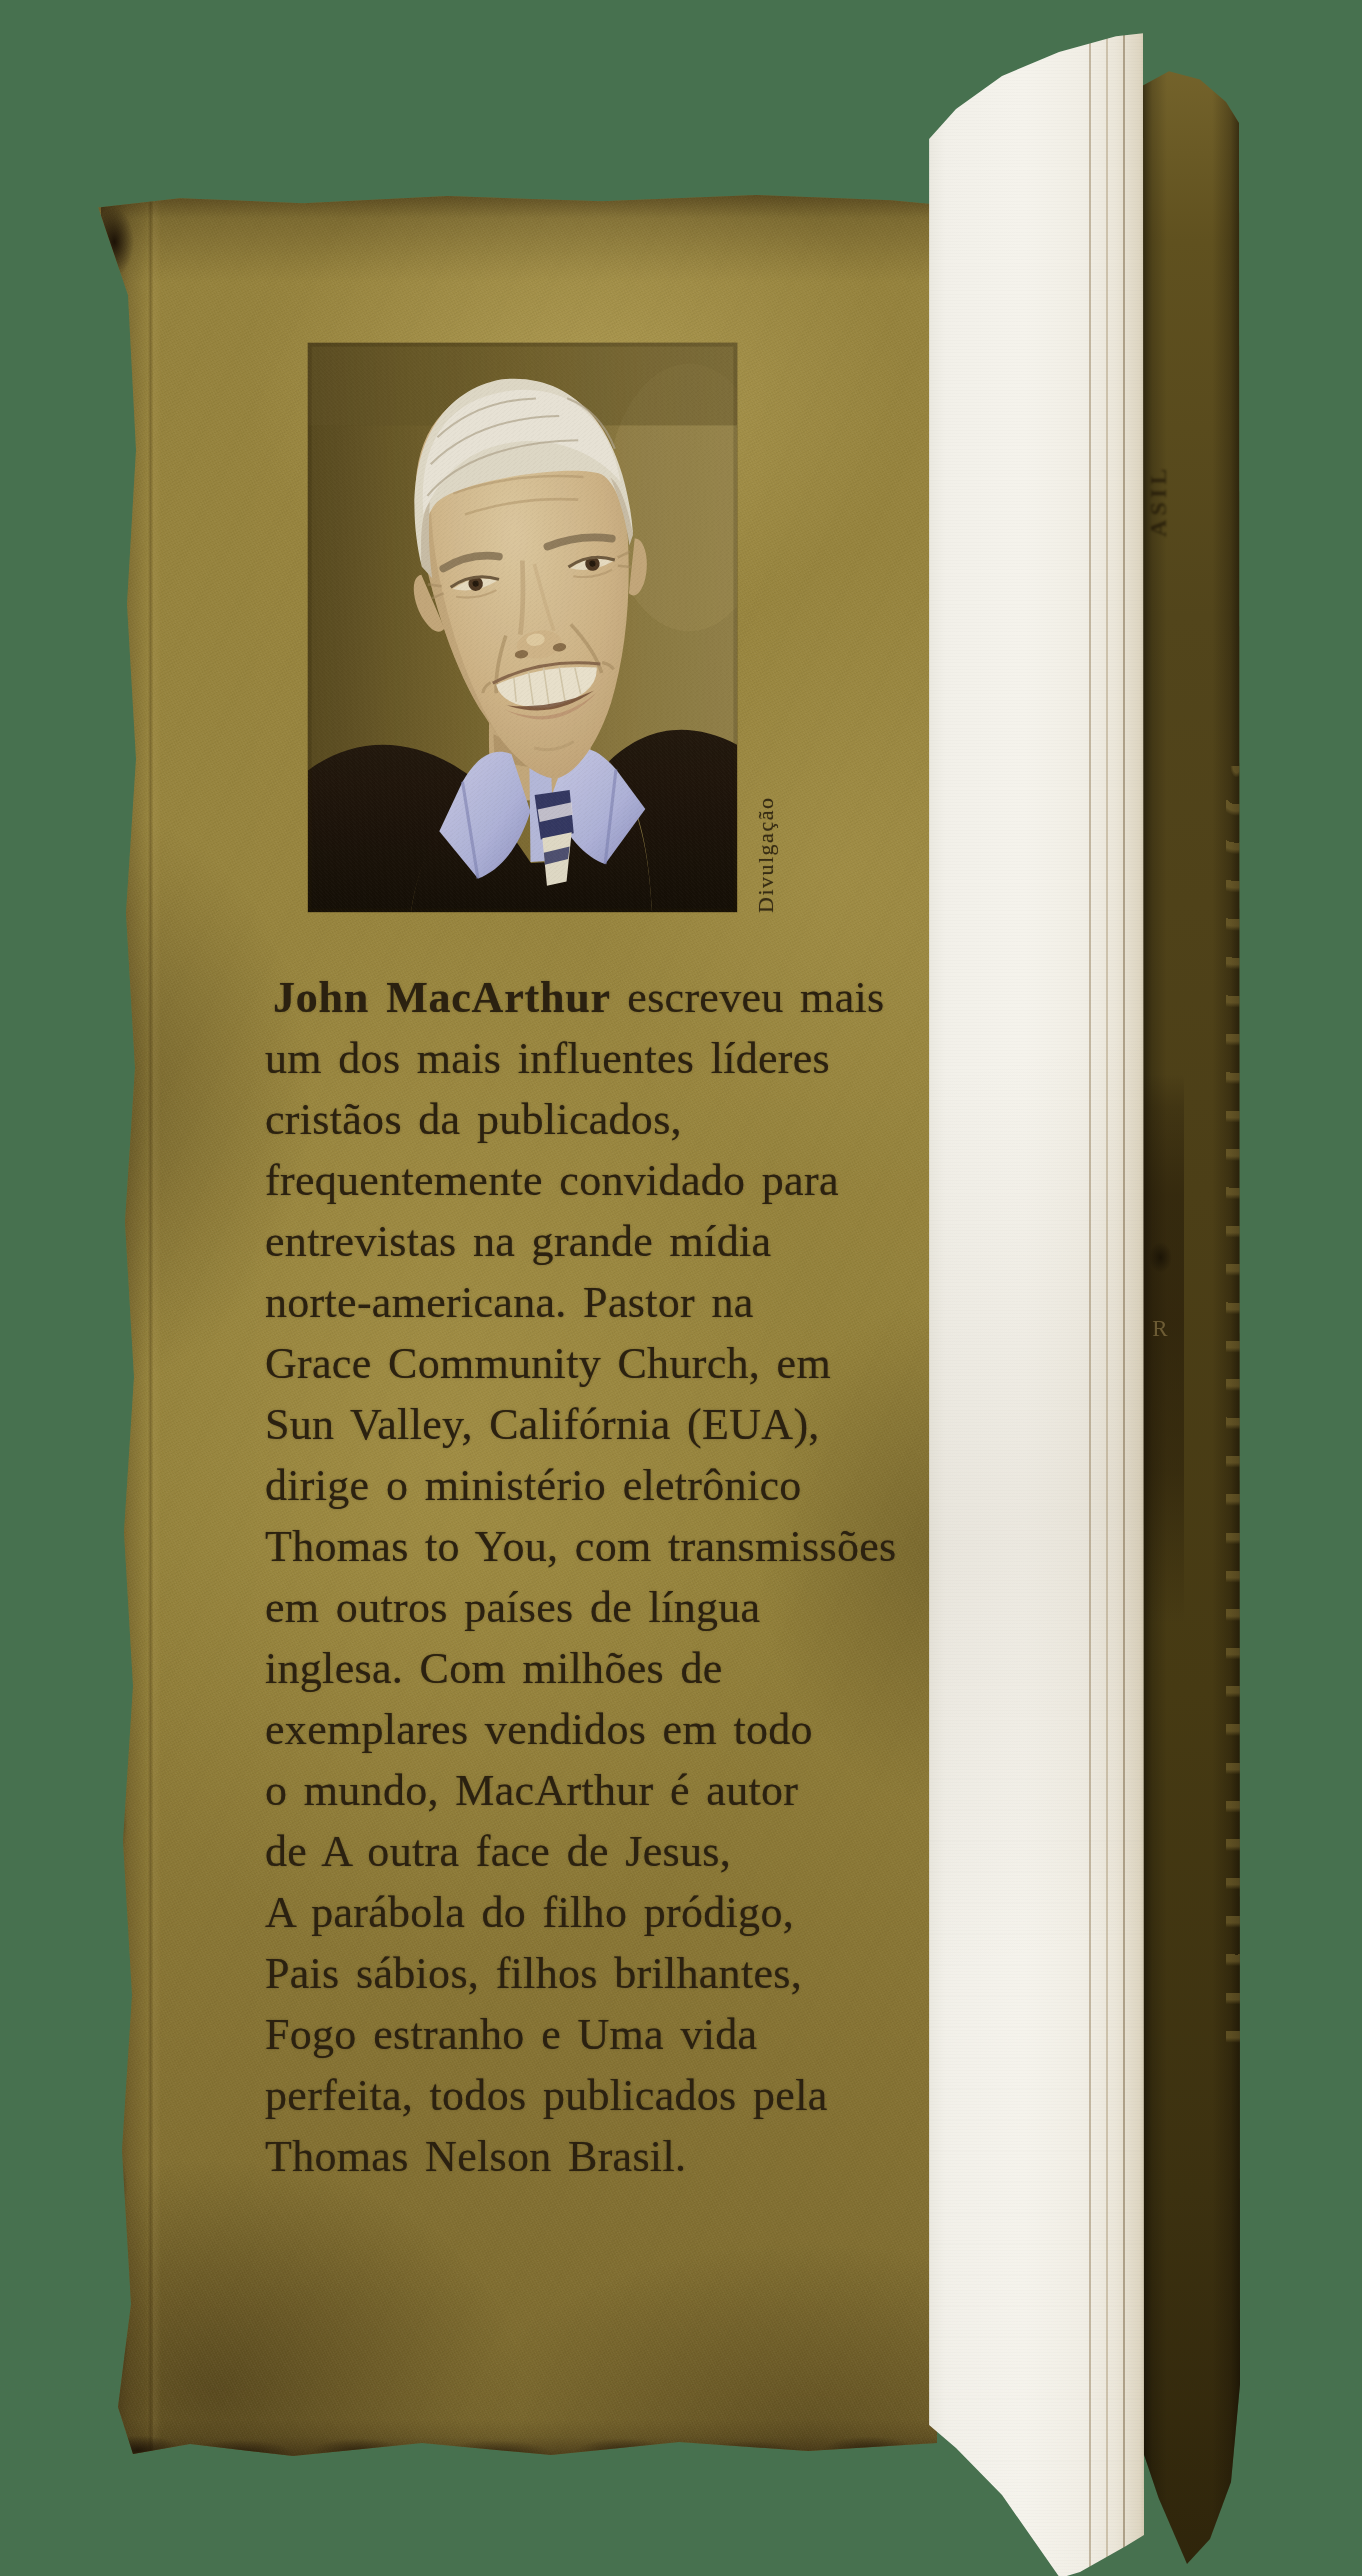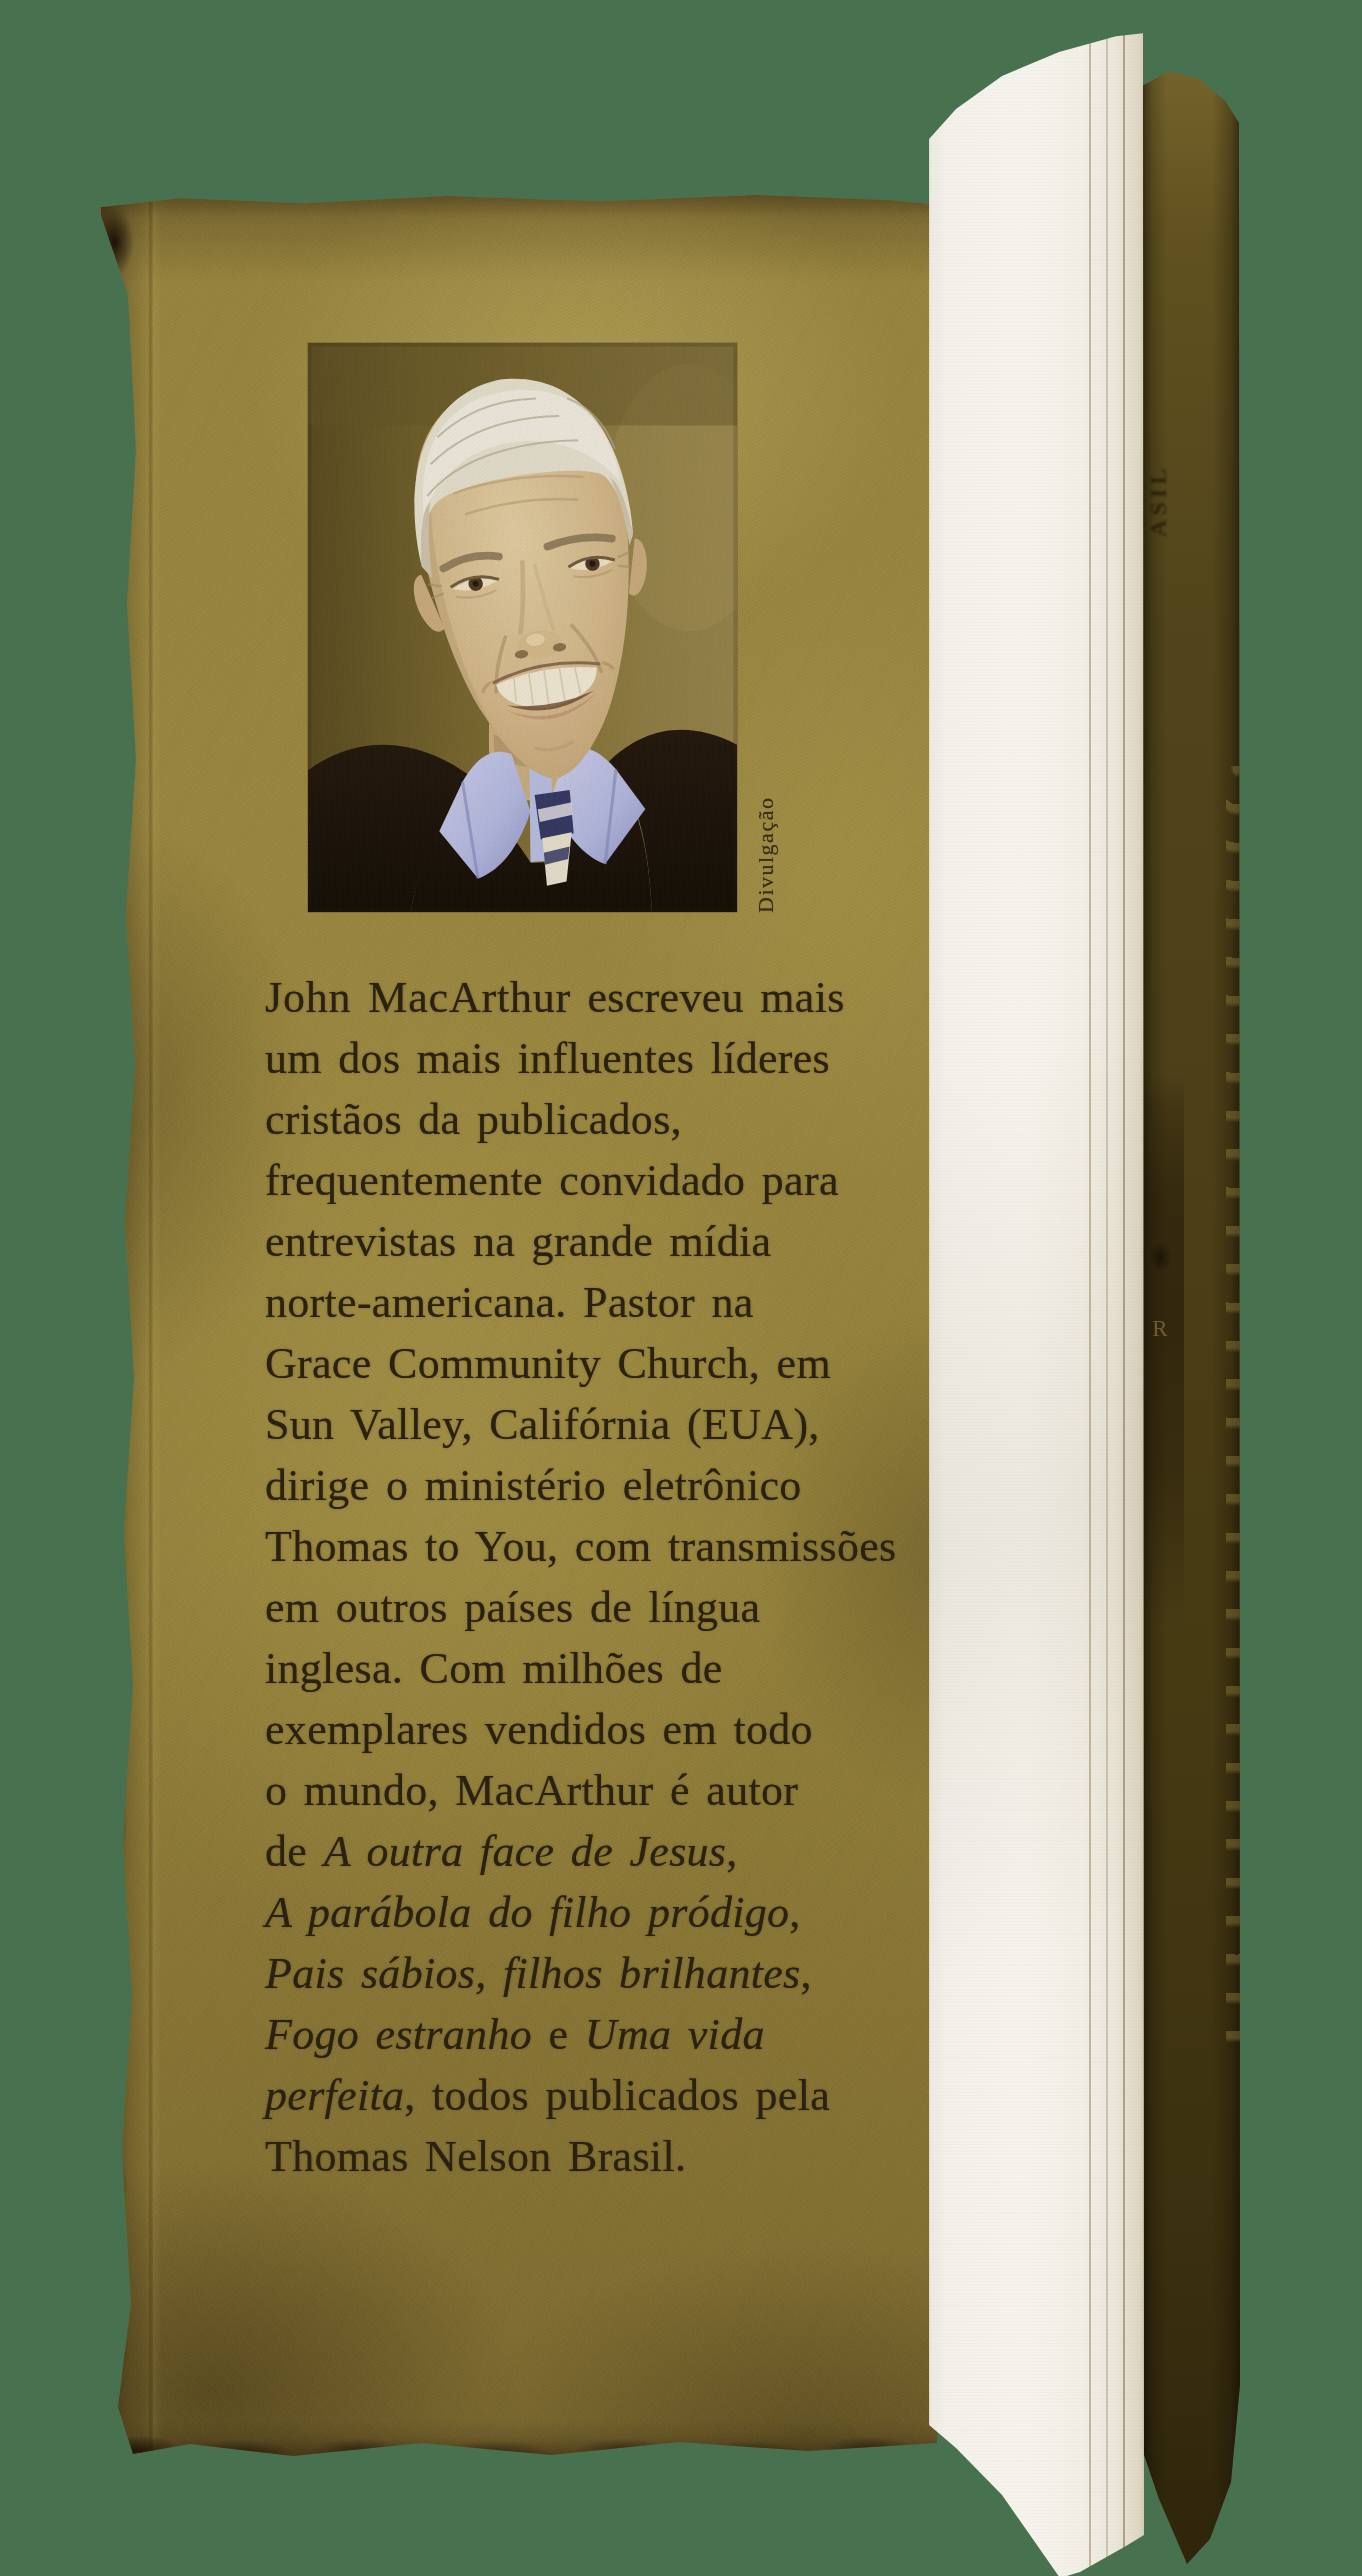--- a/index.html
+++ b/index.html
@@ -156,22 +156,22 @@
   }
 
   
   .bio{
     position:absolute;left:265px;top:967px;width:598px;z-index:5;
     font-size:44px;line-height:61px;color:#2b2110;
     letter-spacing:0.3px;word-spacing:5.2px;
     text-shadow:0 0 1px rgba(43,33,16,.6), 0 0 3.6px rgba(43,33,16,.14);
   }
   .bio-line{white-space:nowrap;height:61px;}
-  .bio .b{font-weight:normal;letter-spacing:0.8px;}
-  .bio .i{font-style:italic;}
+  .bio .b{font-weight:bold;letter-spacing:0.8px;margin-left:8px;}
+  .bio .i{}
 </style>
 </head>
 <body style="background: rgb(71, 113, 79);">
 
 <div id="canvas">
 
   <div class="cover">
     <div class="edge-bumps"></div>
   </div>
   <div class="cover-ghost-text">ASIL</div>

